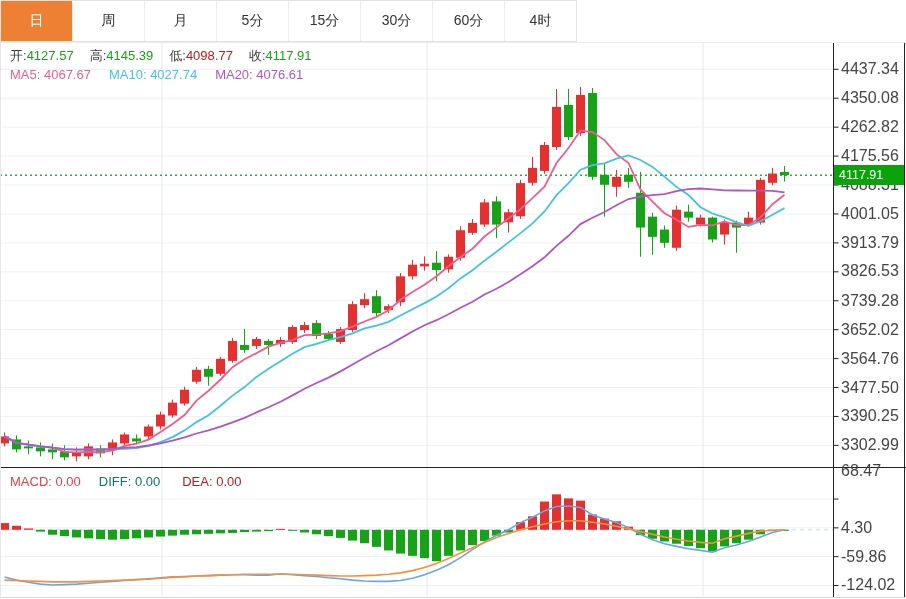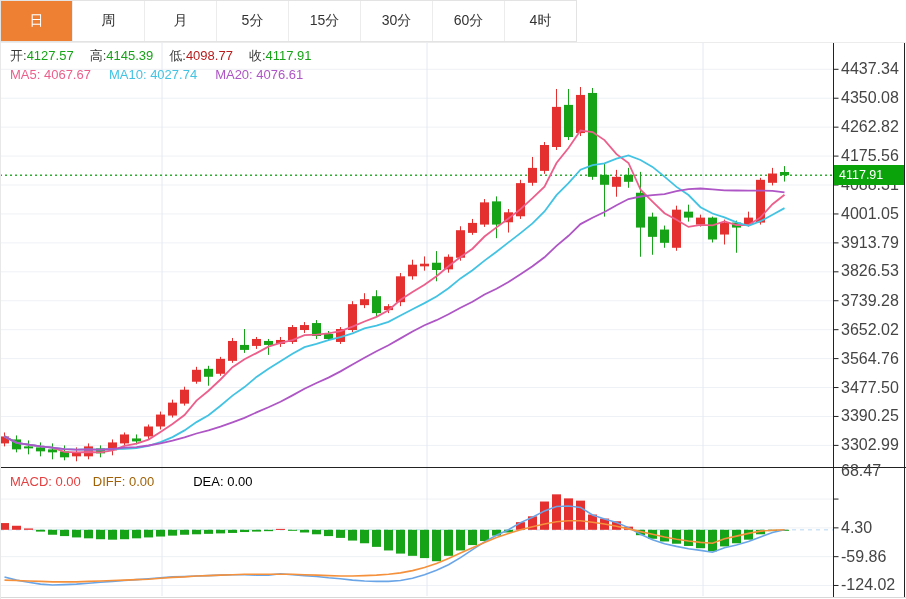--- a/index.html
+++ b/index.html
@@ -303,21 +303,21 @@
     <div class="tab">4时</div>
   </div>
 <div class="top-sep"></div>
 <div class="left-border"></div>
 
 <div class="textrow" id="quote-row">
   <span class="lbl">开:</span><span class="val" style="color: rgb(23, 163, 23);">4127.57</span><span class="lbl">高:</span><span class="val" style="color: rgb(23, 163, 23);">4145.39</span><span class="lbl">低:</span><span class="val" style="color: #b91c1c;">4098.77</span><span class="lbl">收:</span><span class="val" style="color: rgb(23, 163, 23);">4117.91</span>
 </div>
 
 <div class="textrow" id="ma-row"><span style="color: rgb(236, 95, 140); margin-right: 18px;">MA5: 4067.67</span><span style="color: rgb(67, 195, 227); margin-right: 18px;">MA10: 4027.74</span><span style="color: rgb(174, 86, 197); margin-right: 18px;">MA20: 4076.61</span></div>
-<div class="textrow" id="macd-row"><span style="color: rgb(229, 64, 64); margin-right: 12px;">MACD: 0.00</span><span style="color: #a16207; margin-right: 15px; text-align: center;">DIFF: 0.00</span><span style="color: #000000; margin-right: 18px; margin-left: 24px;">DEA: 0.00</span></div>
+<div class="textrow" id="macd-row"><span style="color: rgb(229, 64, 64); margin-right: 18px;">MACD: 0.00</span><span style="color: #0f766e; margin-right: 22px; text-align: center;">DIFF: 0.00</span><span style="color: #b91c1c; margin-right: 18px;">DEA: 0.00</span></div>
 
 <div id="y-axis">
     <div class="ylab" style="top: 62.3px;">4437.34</div>
     <div class="ylab" style="top: 91.2315px;">4350.08</div>
     <div class="ylab" style="top: 120.163px;">4262.82</div>
     <div class="ylab" style="top: 149.095px;">4175.56</div>
     <div class="ylab" style="top: 178.023px;">4088.31</div>
     <div class="ylab" style="top: 206.954px;">4001.05</div>
     <div class="ylab" style="top: 235.886px;">3913.79</div>
     <div class="ylab" style="top: 264px;">3826.53</div>

